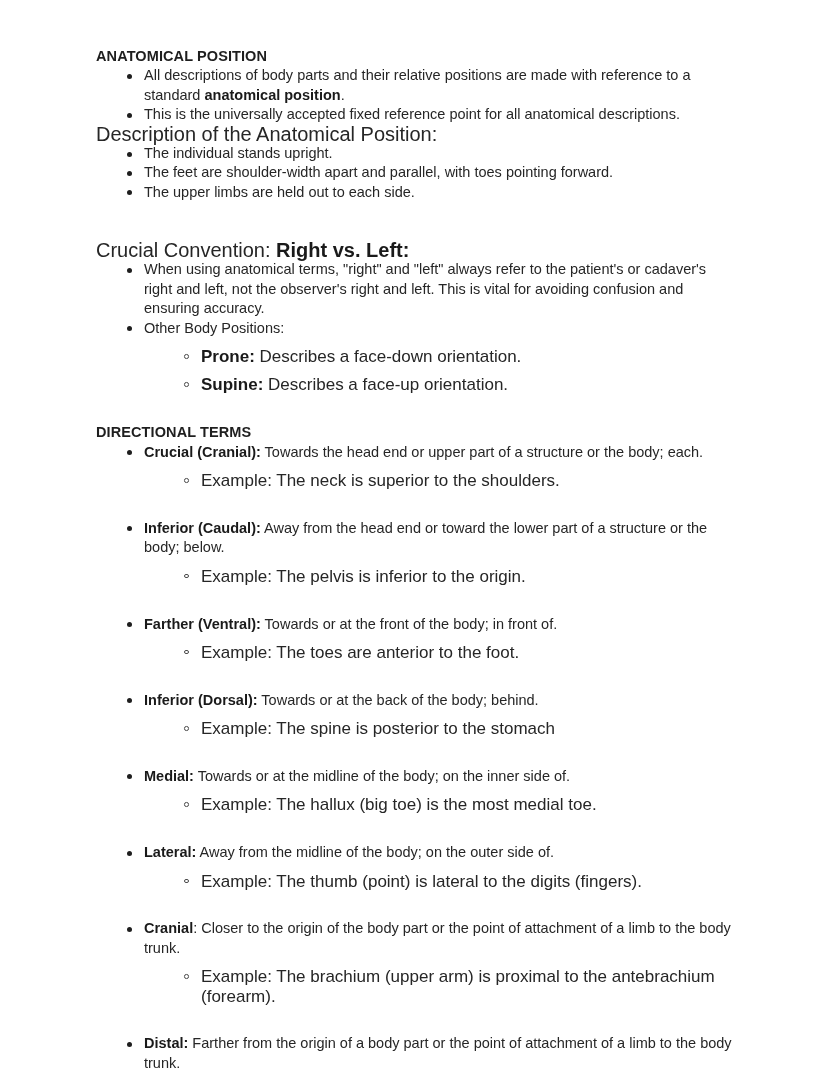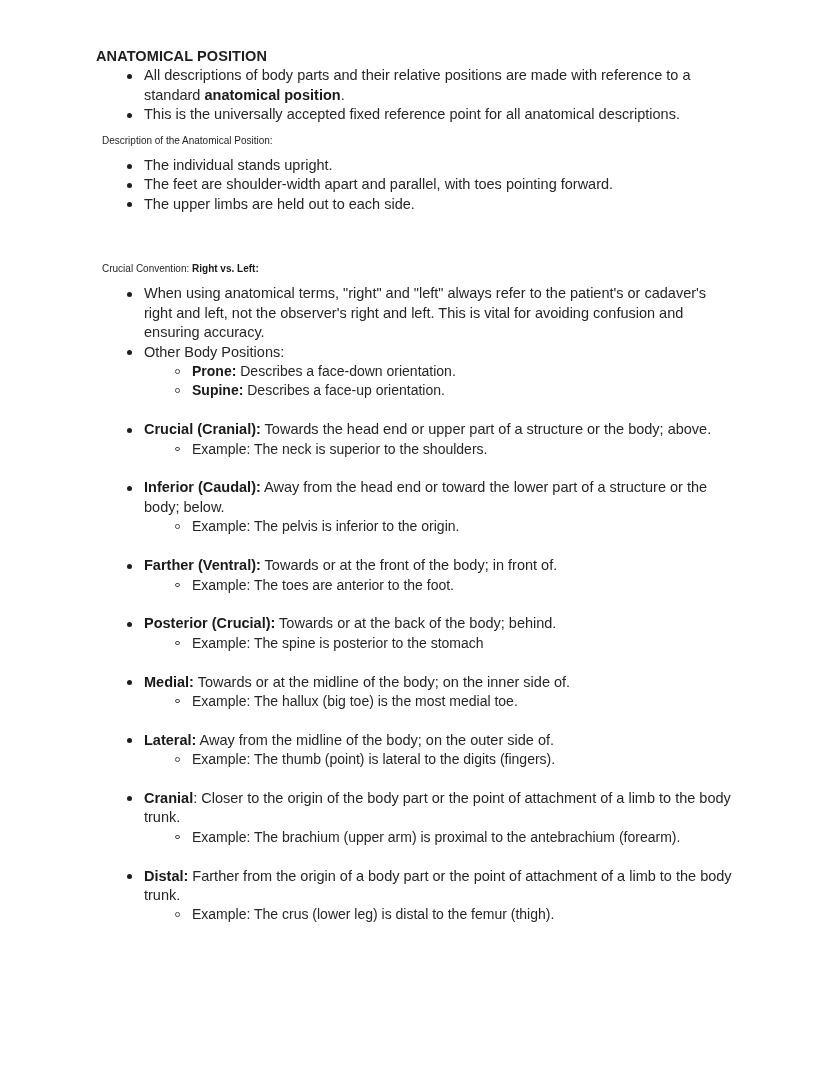--- a/index.html
+++ b/index.html
@@ -27,23 +27,23 @@
   
   .section-heading {
     font-size: 14.5px;
     font-weight: bold;
     line-height: 19.4px;
     letter-spacing: 0.1px;
     margin: 0;
     color: #1e1e1e;
   }
   .plain-line {
-    font-size: 10px;
-    line-height: 19.4px;
-    margin: 6px;
+    font-size: 20px;
+    line-height: 19.4px;
+    margin: 0;
     color: #262626;
   }
 
   
   ul.level1 {
     list-style: none;
     margin: 0;
     padding: 0;
   }
   ul.level1 > li {
@@ -64,23 +64,23 @@
     background: #1e1e1e;
   }
   ul.level2 {
     list-style: none;
     margin: 0;
     padding: 0;
   }
   ul.level2 > li {
     position: relative;
     padding-left: 48px;
-    font-size: 14px;
-    line-height: 19.4px;
-    margin: 0;
+    font-size: 17px;
+    line-height: 19.4px;
+    margin: 9px;
   }
   ul.level2 > li::before {
     content: "";
     position: absolute;
     left: 31px;
     top: 7px;
     width: 4.5px;
     height: 4.5px;
     border-radius: 50%;
     border: 1px solid #4a4a4a;
@@ -128,45 +128,46 @@
       <li><span>Other Body Positions:</span>
         <ul class="level2">
           <li><b>Prone:</b><span> Describes a face-down orientation.</span></li>
           <li><b>Supine:</b><span> Describes a face-up orientation.</span></li>
         </ul>
       </li>
     </ul>
 
     <div class="gap-1"></div>
 
-
-    <ul class="level1">
-
-      <li><b>Crucial (Cranial):</b><span> Towards the head end or upper part of a structure or the body; above.</span>
+    <div class="section-heading">DIRECTIONAL TERMS</div>
+
+    <ul class="level1">
+
+      <li><b>Crucial (Cranial):</b><span> Towards the head end or upper part of a structure or the body; each.</span>
         <ul class="level2">
           <li><span>Example: The neck is superior to the shoulders.</span></li>
         </ul>
       </li>
       <li style="list-style: none; --no-marker: 1;" class="gap-term"></li>
 
       <li><b>Inferior (Caudal):</b><span> Away from the head end or toward the lower part of a structure or the body; below.</span>
         <ul class="level2">
           <li><span>Example: The pelvis is inferior to the origin.</span></li>
         </ul>
       </li>
       <li style="list-style: none; --no-marker: 1;" class="gap-term"></li>
 
       <li><b>Farther (Ventral):</b><span> Towards or at the front of the body; in front of.</span>
         <ul class="level2">
           <li><span>Example: The toes are anterior to the foot.</span></li>
         </ul>
       </li>
       <li style="list-style: none; --no-marker: 1;" class="gap-term"></li>
 
-      <li><b>Posterior (Crucial):</b><span> Towards or at the back of the body; behind.</span>
+      <li><b>Inferior (Dorsal):</b><span> Towards or at the back of the body; behind.</span>
         <ul class="level2">
           <li><span>Example: The spine is posterior to the stomach</span></li>
         </ul>
       </li>
       <li style="list-style: none; --no-marker: 1;" class="gap-term"></li>
 
       <li><b>Medial:</b><span> Towards or at the midline of the body; on the inner side of.</span>
         <ul class="level2">
           <li><span>Example: The hallux (big toe) is the most medial toe.</span></li>
         </ul>

